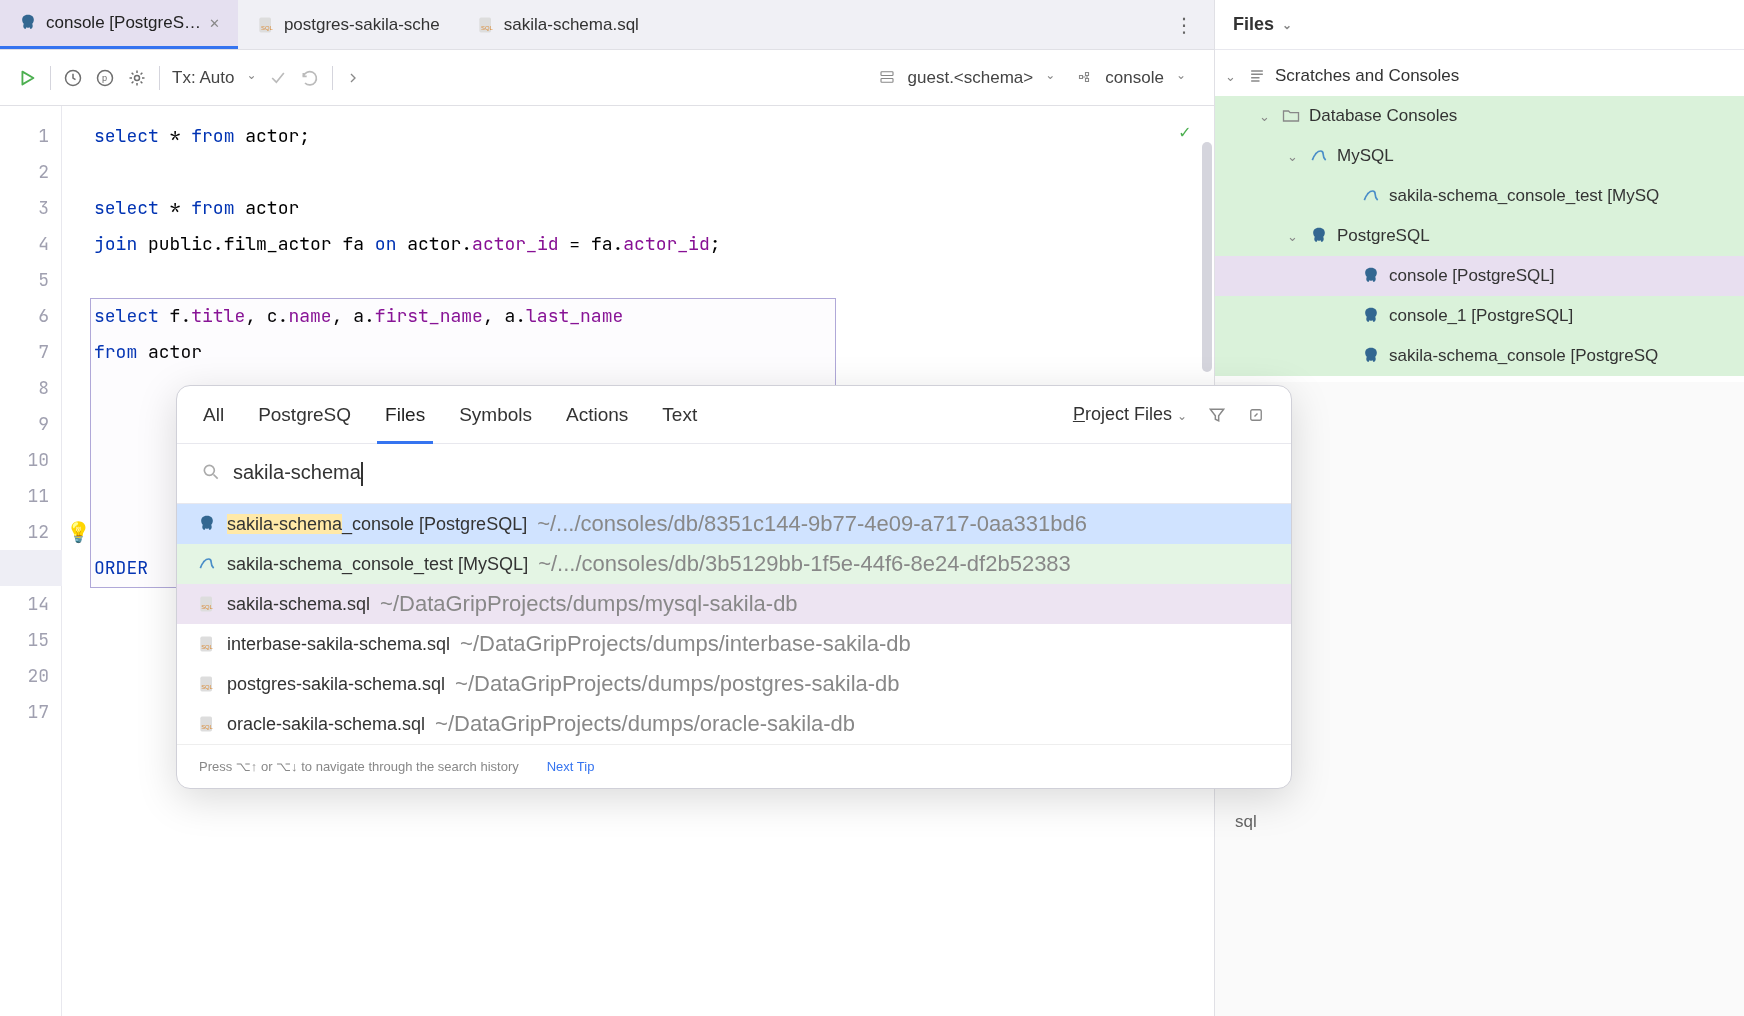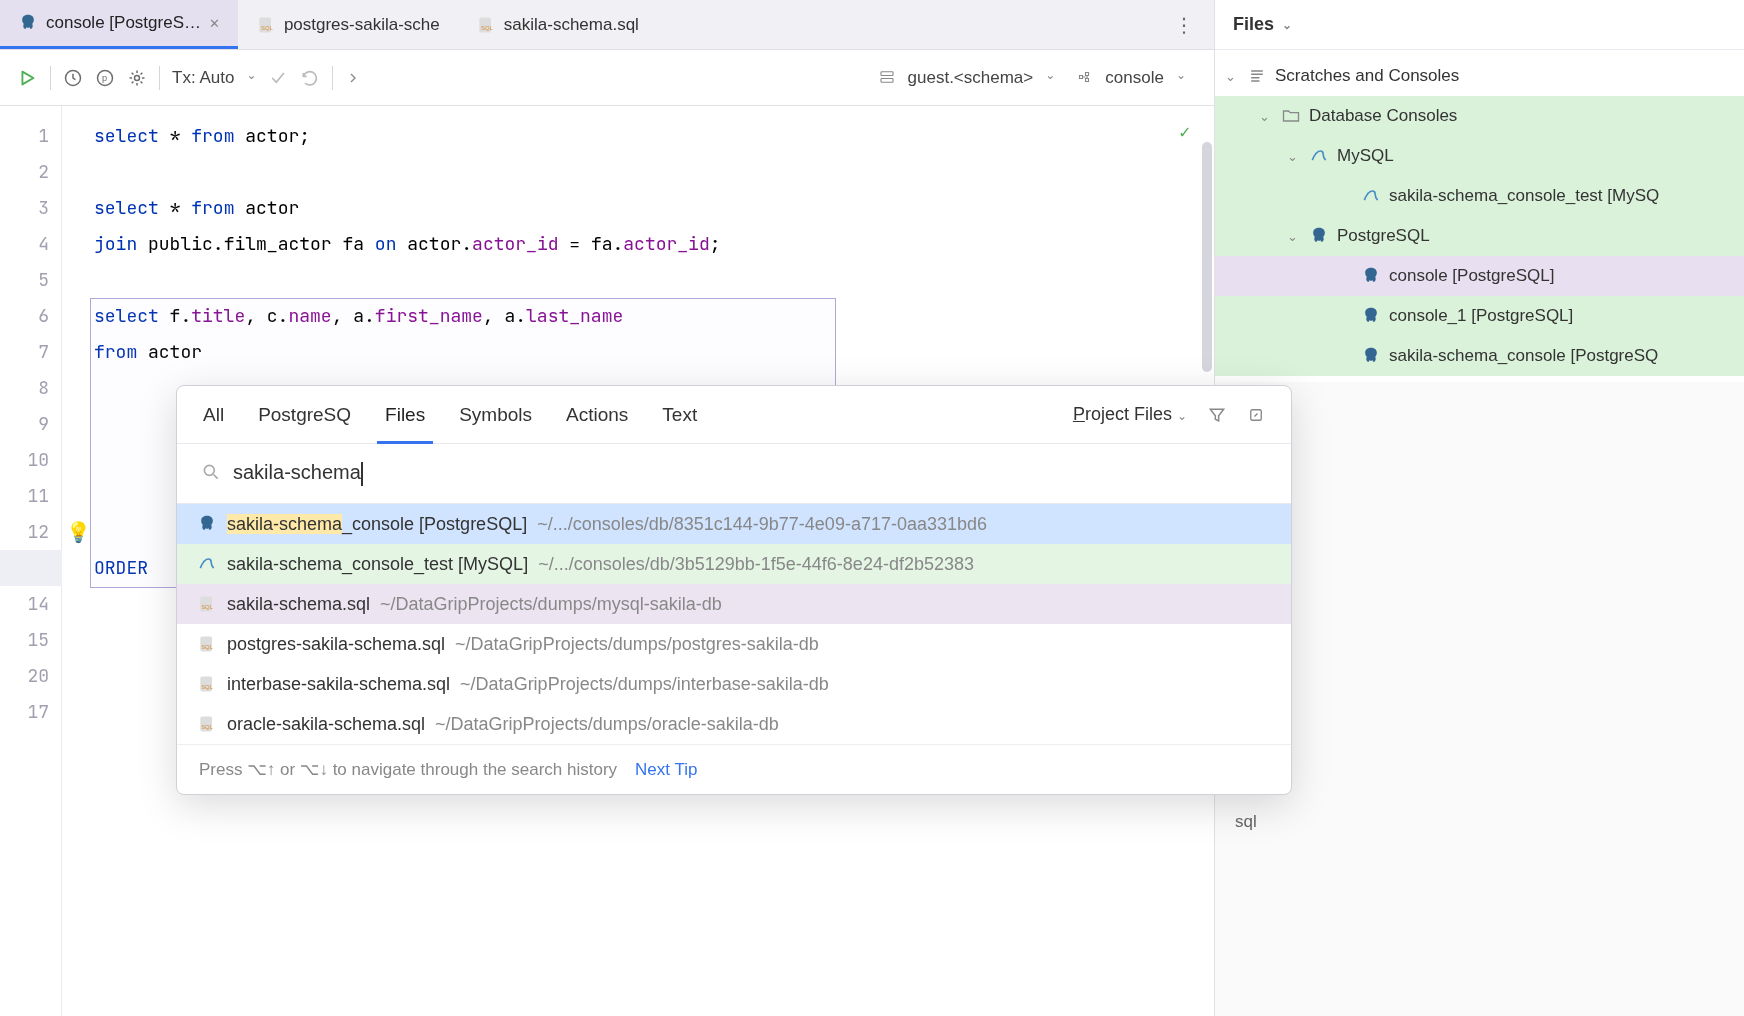--- a/index.html
+++ b/index.html
@@ -172,21 +172,21 @@
     .tree-chevron { color: #888; font-size: 13px; width: 14px; }
 
     
     .search-popup {
       position: absolute;
       left: 176px;
       top: 385px;
       width: 1116px;
       background: #fff;
       border: 1px solid #d0d0d8;
-      border-radius: 8px;
+      border-radius: 14px;
       box-shadow: 0 10px 40px rgba(0,0,0,0.15);
       z-index: 100;
       overflow: hidden;
     }
     .popup-tabs {
       display: flex;
       align-items: center;
       padding: 0 26px;
       height: 58px;
       border-bottom: 1px solid #e8e8ee;
@@ -235,29 +235,29 @@
       font-size: 18px;
       color: #333;
       cursor: pointer;
       white-space: nowrap;
       overflow: hidden;
     }
     .result-row.blue { background: #d0e3ff; }
     .result-row.green { background: #e4f5e4; }
     .result-row.purple { background: #ede4f2; }
     .result-main { color: #333; }
-    .result-path { color: #888; font-size: 18px; }
+    .result-path { color: #888; font-size: 22px; }
     .highlight { background: #ffe9a8; }
 
     .popup-footer {
       display: flex;
       align-items: center;
       padding: 14px 22px;
-      gap: 8px;
-      font-size: 17px;
+      gap: 18px;
+      font-size: 13px;
       color: #888;
       border-top: 1px solid #eee;
     }
     .popup-footer .link { color: #3574f0; margin-left: 10px; cursor: pointer; text-align: right; }
 
     
     .icon-svg { width: 20px; height: 20px; display: block; }
     .icon-pg { color: #336791; }
     .icon-mysql { color: #4a8ec8; }
     .icon-sql { color: #d98c3a; }
@@ -572,32 +572,32 @@
         <span class="result-main">sakila-schema.sql</span> 
         <span class="result-path">~/DataGripProjects/dumps/mysql-sakila-db</span>
       </div>
       <div class="result-row ">
         <span class="icon-sql">
           <svg class="icon-svg" viewBox="0 0 24 24">
             <rect x="4" y="3" width="14" height="18" rx="2" fill="#ddd"></rect>
             <text x="5" y="18" font-size="7" fill="#d98c3a">SQL</text>
           </svg>
         </span>
+        <span class="result-main">interbase-sakila-schema.sql</span> 
+        <span class="result-path">~/DataGripProjects/dumps/interbase-sakila-db</span>
+      </div>
+      <div class="result-row ">
+        <span class="icon-sql">
+          <svg class="icon-svg" viewBox="0 0 24 24">
+            <rect x="4" y="3" width="14" height="18" rx="2" fill="#ddd"></rect>
+            <text x="5" y="18" font-size="7" fill="#d98c3a">SQL</text>
+          </svg>
+        </span>
         <span class="result-main">postgres-sakila-schema.sql</span> 
         <span class="result-path">~/DataGripProjects/dumps/postgres-sakila-db</span>
-      </div>
-      <div class="result-row ">
-        <span class="icon-sql">
-          <svg class="icon-svg" viewBox="0 0 24 24">
-            <rect x="4" y="3" width="14" height="18" rx="2" fill="#ddd"></rect>
-            <text x="5" y="18" font-size="7" fill="#d98c3a">SQL</text>
-          </svg>
-        </span>
-        <span class="result-main">interbase-sakila-schema.sql</span> 
-        <span class="result-path">~/DataGripProjects/dumps/interbase-sakila-db</span>
       </div>
       <div class="result-row ">
         <span class="icon-sql">
           <svg class="icon-svg" viewBox="0 0 24 24">
             <rect x="4" y="3" width="14" height="18" rx="2" fill="#ddd"></rect>
             <text x="5" y="18" font-size="7" fill="#d98c3a">SQL</text>
           </svg>
         </span>
         <span class="result-main">oracle-sakila-schema.sql</span> 
         <span class="result-path">~/DataGripProjects/dumps/oracle-sakila-db</span>

